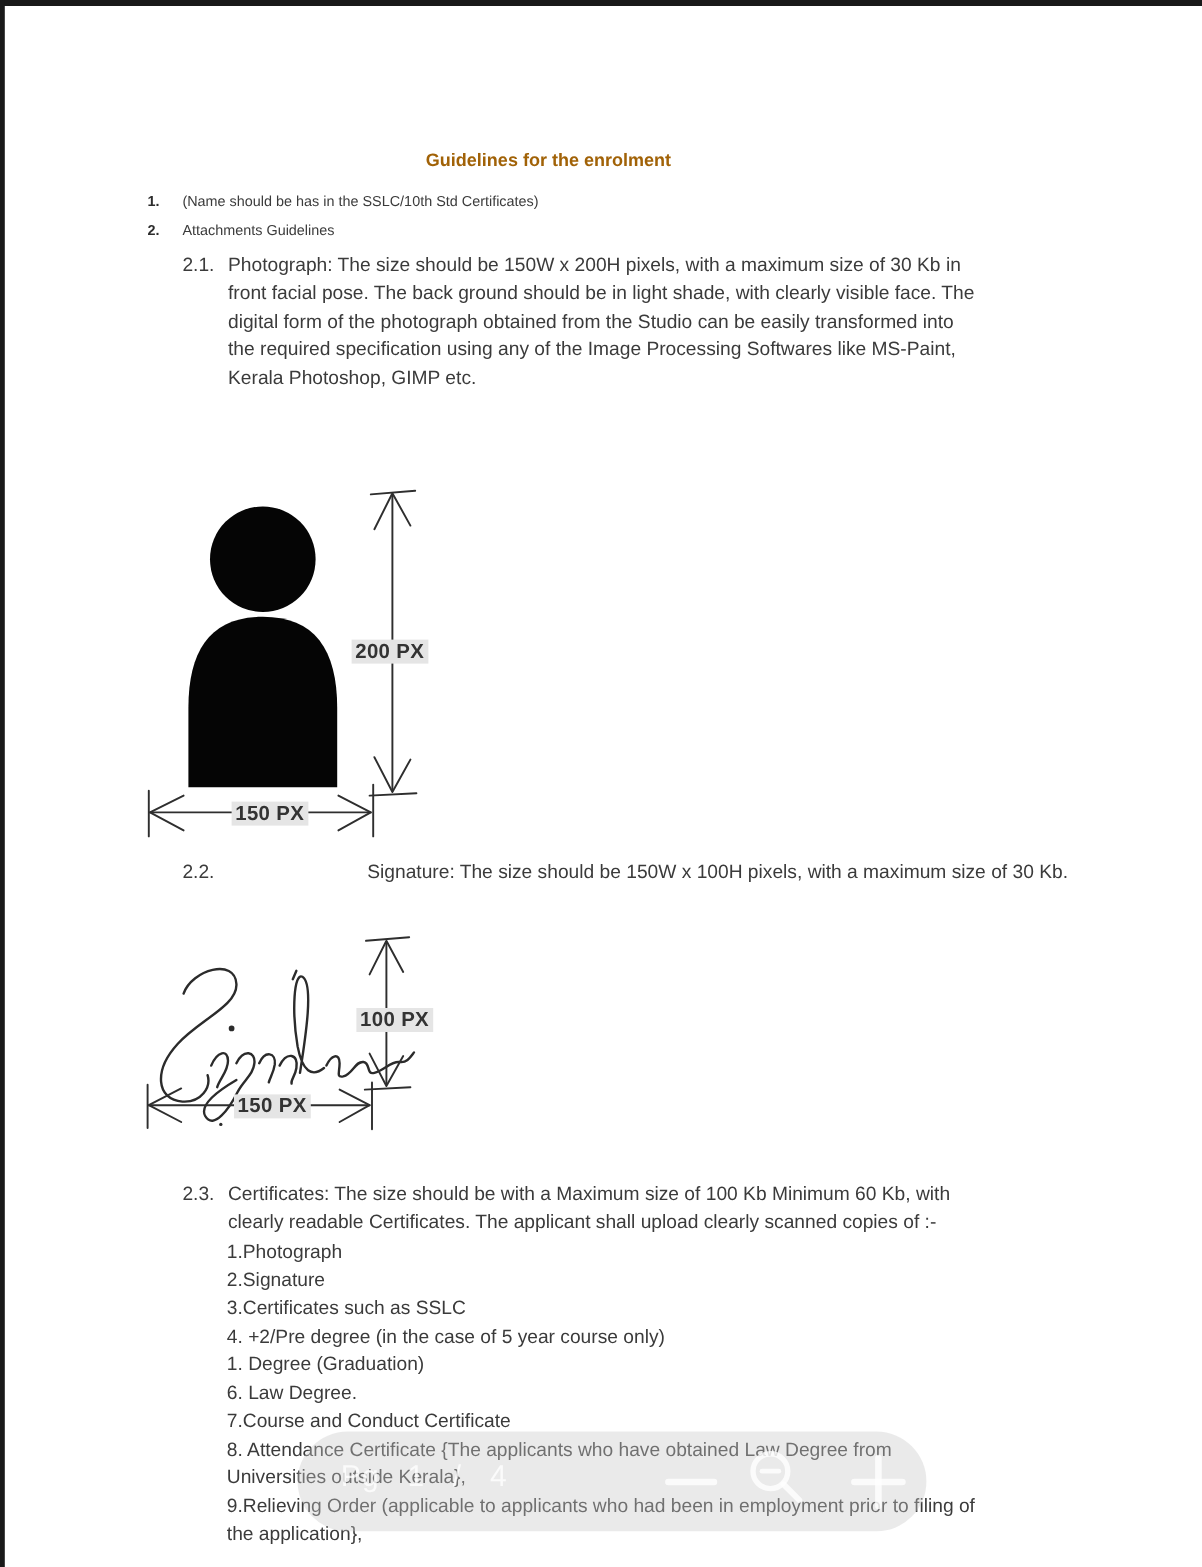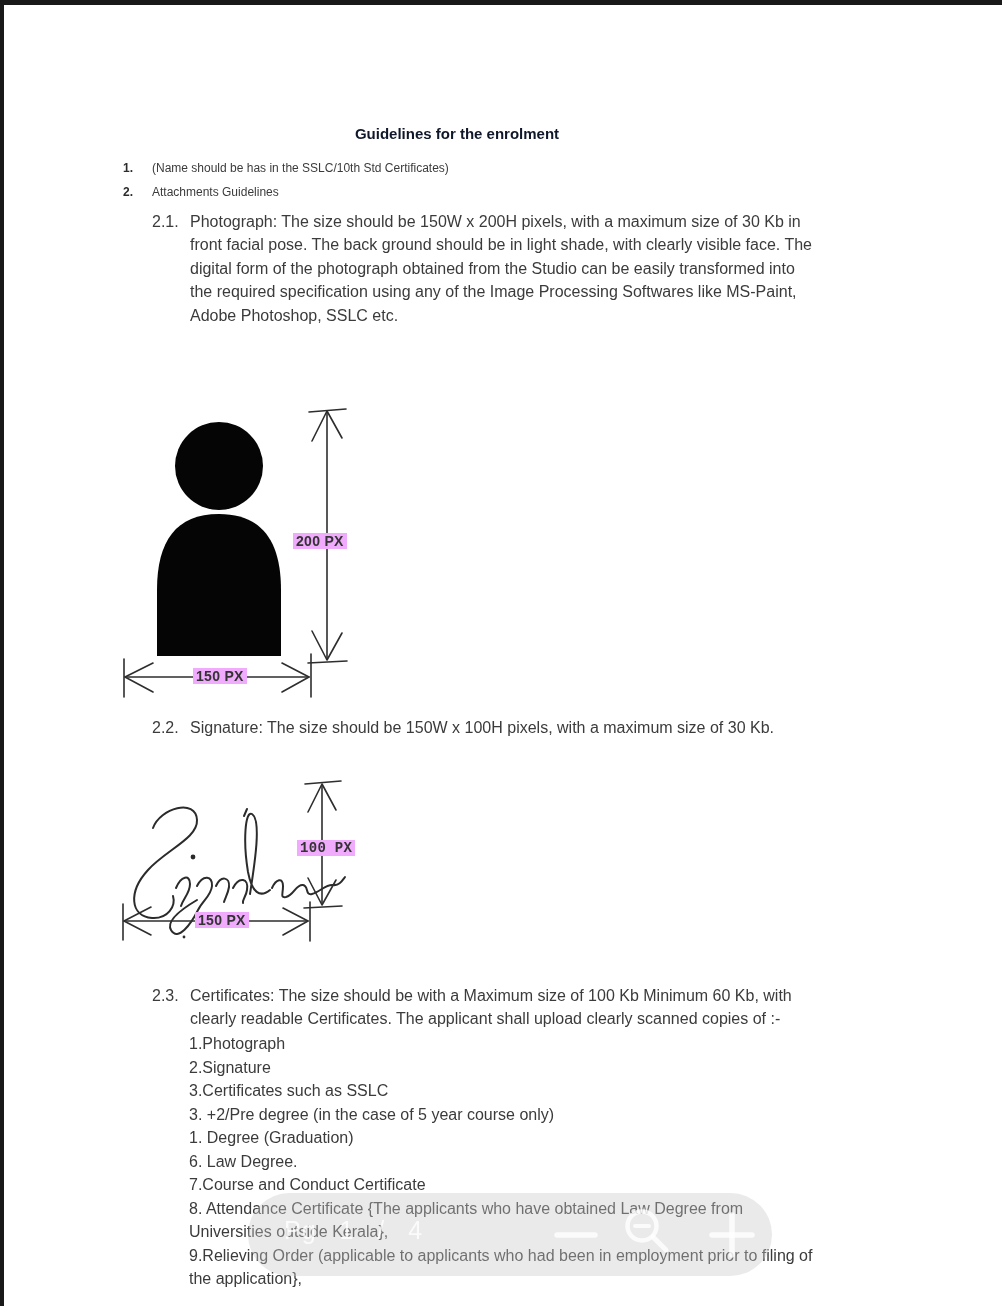--- a/index.html
+++ b/index.html
@@ -2,39 +2,39 @@
 <html><head>
 <meta charset="utf-8">
 <style>
   html,body{margin:0;padding:0;background:#ffffff;}
   .screen{position:relative;width:1002px;height:1306px;background:#ffffff;overflow:hidden;
           font-family:"Liberation Sans",sans-serif;color:#3b3b3b;}
   .frame-top{position:absolute;left:0;top:0;width:1002px;height:5px;background:#191919;z-index:20;}
   .frame-left{position:absolute;left:0;top:0;width:4px;height:1306px;background:#191919;z-index:20;}
 
   .title{position:absolute;left:0;top:125px;width:914px;text-align:center;
-         font-size:15px;font-weight:700;color:#0f172a;}
+         font-size:15px;font-weight:700;color:#a16207;}
 
   .li{position:absolute;left:123px;font-size:12px;white-space:nowrap;}
   .li .num{display:inline-block;width:29px;font-weight:700;color:#2c2c2c;}
   .li.n1{top:161px;} .li.n2{top:185px;}
 
   .sec{position:absolute;left:152px;font-size:16px;line-height:23.4px;}
   .sec .secnum{position:absolute;left:0;top:0;}
   .sec .lines{margin-left:38px;width:700px;}
   .pline{white-space:nowrap;}
-  .sec21{top:210px;} .sec22{top:716px;} .sec23{top:984px;}
+  .sec21{top:210px;} .sec22{top:716px;text-align:right;} .sec23{top:984px;}
 
   .upload{position:absolute;left:189px;top:1032px;font-size:16px;line-height:23.5px;width:740px;}
   .uline{white-space:nowrap;}
 
   .fig{position:absolute;}
   .fig svg{display:block;}
-  .dim-label{position:absolute;font-size:14px;font-weight:700;color:#333;
-             background:#f0abfc;padding:0 3px;white-space:nowrap;letter-spacing:.3px;}
+  .dim-label{position:absolute;font-size:17px;font-weight:700;color:#333;
+             background:#e5e5e5;padding:0 3px;white-space:nowrap;letter-spacing:.3px;}
 
   .toolbar{position:absolute;left:248px;top:1193px;width:524px;height:83px;border-radius:42px;
            background:rgba(201,201,201,0.38);z-index:5;}
   .tb-page{position:absolute;left:36px;top:23px;font-size:25px;color:rgba(255,255,255,0.78);
            word-spacing:15px;letter-spacing:1px;white-space:nowrap;}
   .tb-btn{position:absolute;}
 </style>
 </head>
 <body>
 
@@ -51,21 +51,21 @@
     <span class="num">2.</span><span>Attachments Guidelines</span>
   </div>
 
   <div class="sec sec21">
     <span class="secnum">2.1.</span>
     <div class="lines">
         <div class="pline">Photograph: The size should be 150W x 200H pixels, with a maximum size of 30 Kb in</div>
         <div class="pline">front facial pose. The back ground should be in light shade, with clearly visible face. The</div>
         <div class="pline">digital form of the photograph obtained from the Studio can be easily transformed into</div>
         <div class="pline">the required specification using any of the Image Processing Softwares like MS-Paint,</div>
-        <div class="pline">Adobe Photoshop, SSLC etc.</div>
+        <div class="pline">Kerala Photoshop, GIMP etc.</div>
       </div>
   </div>
 
   <div class="fig" style="left:110px;top:395px;">
     <svg width="250" height="310" viewBox="110 395 250 310">
       <g fill="#050505" stroke="none">
         <circle cx="219" cy="466" r="44"></circle>
         <path d="M157,656 L157,590 C157,541 176,514 219,514 C262,514 281,541 281,590 L281,656 Z"></path>
       </g>
       <g fill="none" stroke="#2e2e2e" stroke-width="1.6" stroke-linecap="round">
@@ -113,36 +113,36 @@
         <path d="M304,908 L342,906"></path>
         <path d="M123,904 L123,940"></path>
         <path d="M124,921 L151,907 M124,921 L151,935"></path>
         <path d="M124,921 L308,921"></path>
         <path d="M308,921 L283,908 M308,921 L283,935"></path>
         <path d="M310,902 L310,941"></path>
         <circle cx="184" cy="937" r="1.4" fill="#2e2e2e" stroke="none"></circle>
       </g>
     </svg>
   </div>
-  <span class="dim-label" style="left:297px;top:840px;font-family:Liberation Mono, monospace;">100 PX</span>
+  <span class="dim-label" style="left:297px;top:840px;">100 PX</span>
   <span class="dim-label" style="left:195px;top:912px;">150 PX</span>
 
   <div class="sec sec23">
     <span class="secnum">2.3.</span>
     <div class="lines">
         <div class="pline">Certificates: The size should be with a Maximum size of 100 Kb Minimum 60 Kb, with</div>
         <div class="pline">clearly readable Certificates. The applicant shall upload clearly scanned copies of :-</div>
       </div>
   </div>
 
   <div class="upload">
       <div class="uline">1.Photograph</div>
       <div class="uline">2.Signature</div>
       <div class="uline">3.Certificates such as SSLC</div>
-      <div class="uline">3. +2/Pre degree (in the case of 5 year course only)</div>
+      <div class="uline">4. +2/Pre degree (in the case of 5 year course only)</div>
       <div class="uline">1. Degree (Graduation)</div>
       <div class="uline">6. Law Degree.</div>
       <div class="uline">7.Course and Conduct Certificate</div>
       <div class="uline">8. Attendance Certificate {The applicants who have obtained Law Degree from</div>
       <div class="uline">Universities outside Kerala},</div>
       <div class="uline">9.Relieving Order (applicable to applicants who had been in employment prior to filing of</div>
       <div class="uline">the application},</div>
     </div>
 
   <div class="toolbar">

